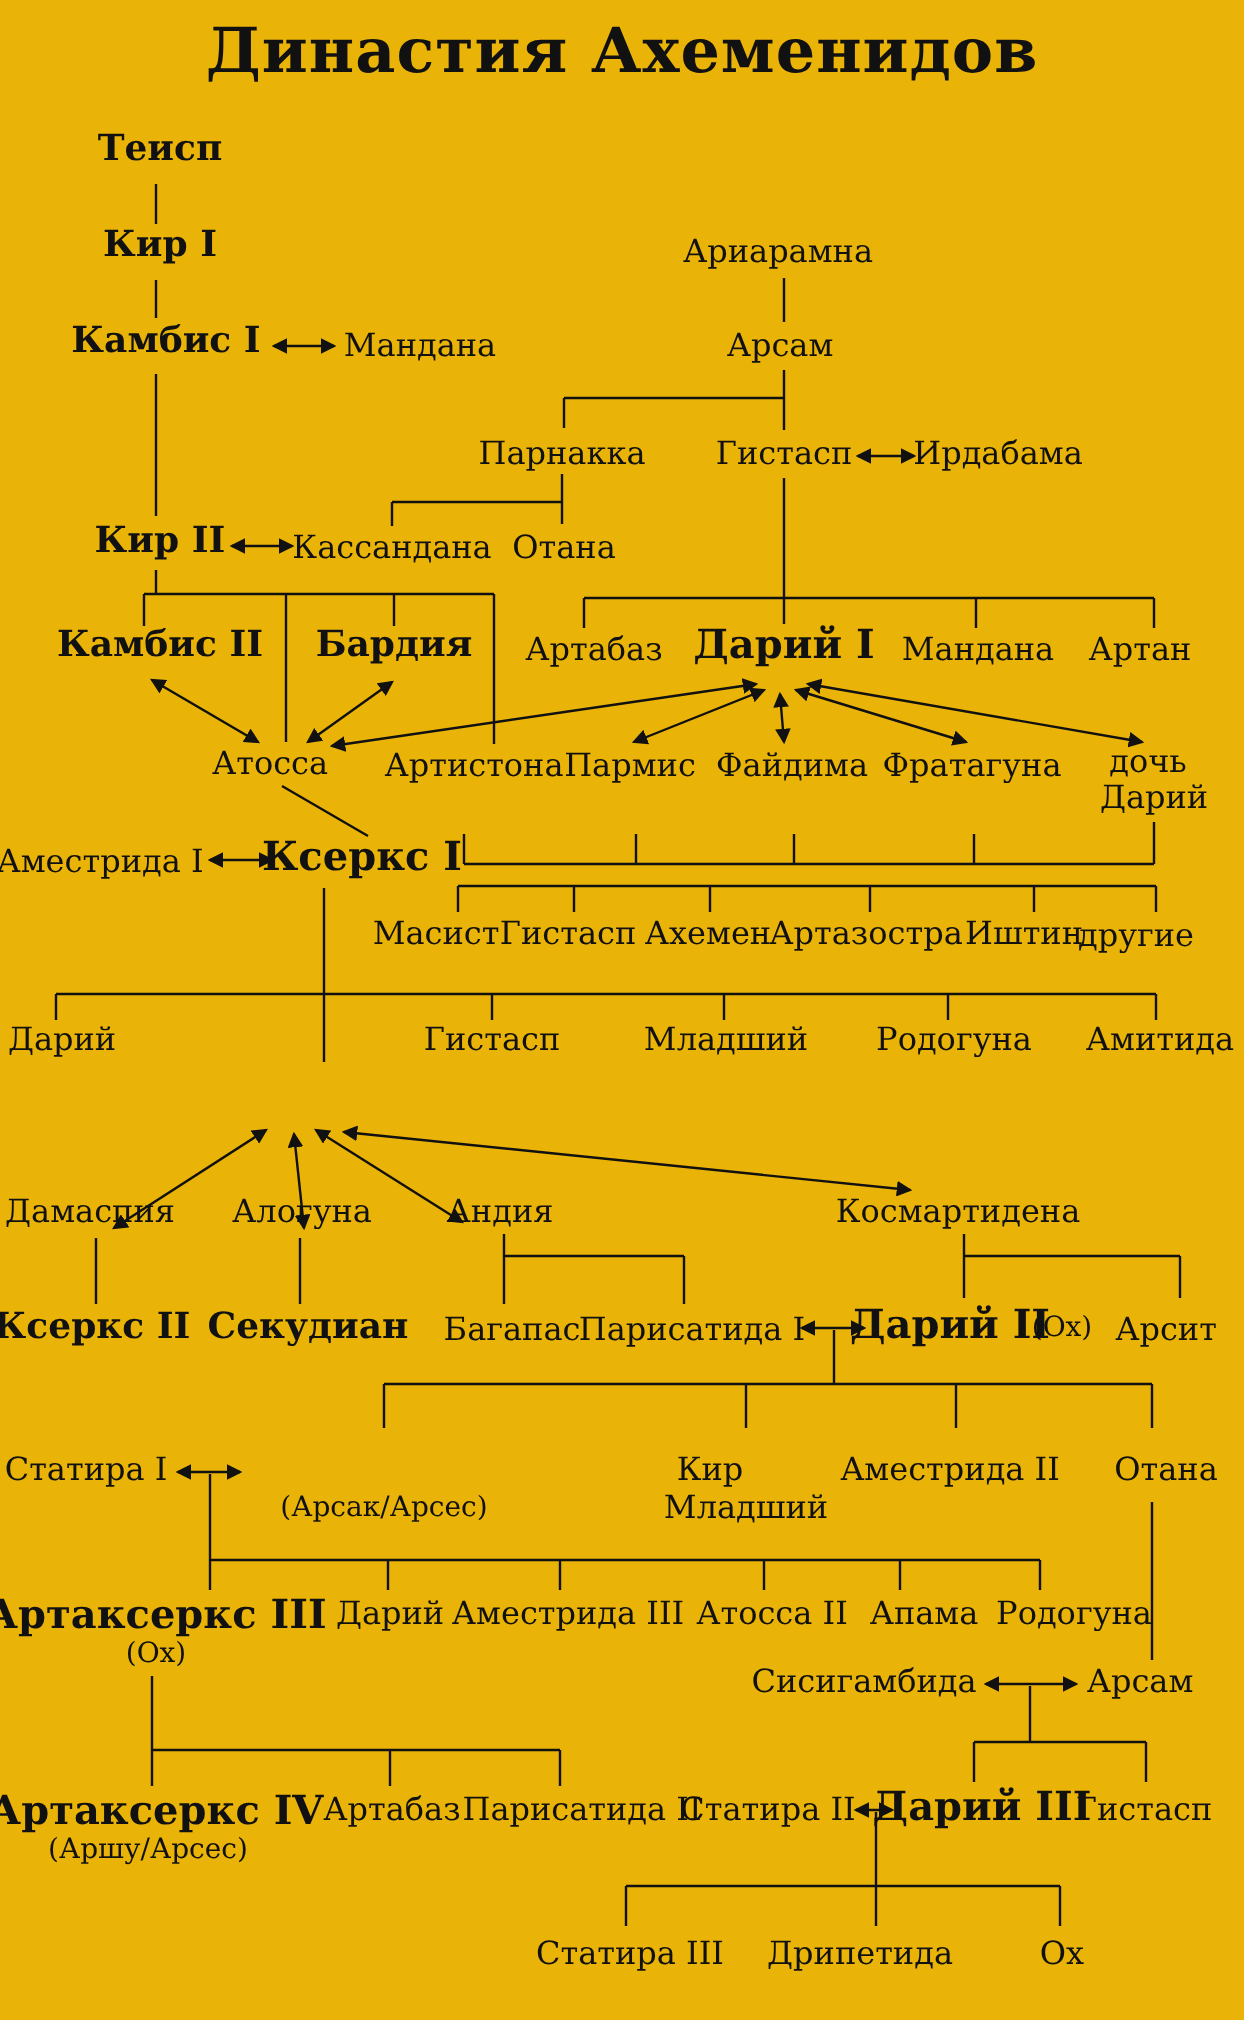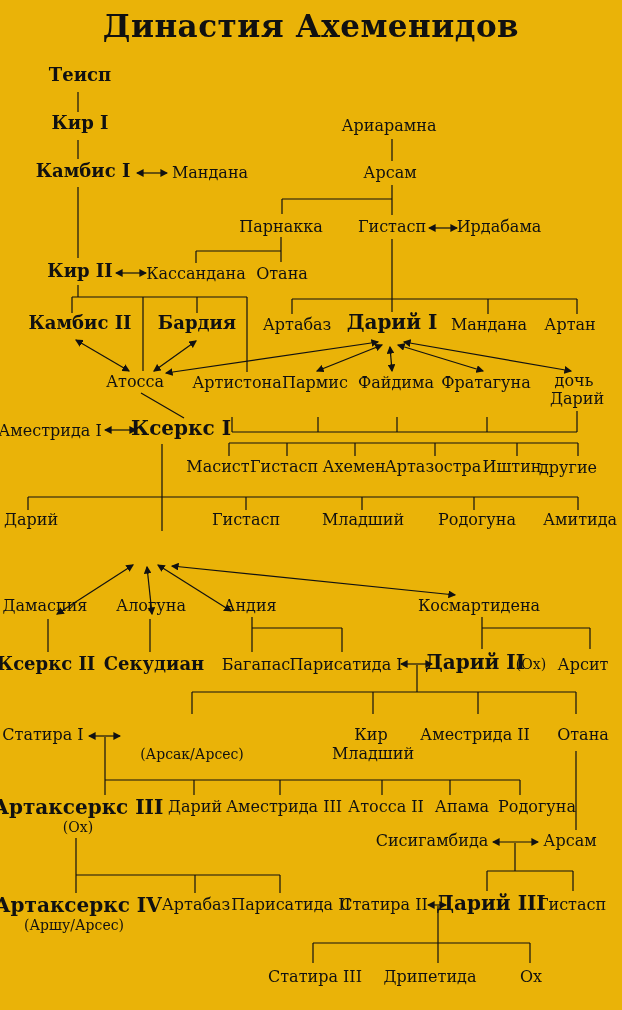--- a/index.html
+++ b/index.html
@@ -144,21 +144,21 @@
   <div class="node b" style="left:46px;top:655px">Ксеркс II</div>
   <div class="node b" style="left:154px;top:655px">Секудиан</div>
   <div class="node" style="left:256px;top:657px">Багапас</div>
   <div class="node" style="left:346px;top:657px">Парисатида I</div>
   <div class="node bl" style="left:475px;top:652px">Дарий II</div>
   <div class="node sub" style="left:531px;top:657px">(Ох)</div>
   <div class="node" style="left:583px;top:657px">Арсит</div>
 
   <div class="node" style="left:43px;top:727px">Статира I</div>
   <div class="node sub" style="left:192px;top:747px">(Арсак/Арсес)</div>
-  <div class="node" style="left:371px;top:727px">Кир</div>
+  <div class="node" style="left:355px;top:727px">Кир</div>
   <div class="node" style="left:373px;top:746px">Младший</div>
   <div class="node" style="left:475px;top:727px">Аместрида II</div>
   <div class="node" style="left:583px;top:727px">Отана</div>
 
   <div class="node bl" style="left:78px;top:797px">Артаксеркс III</div>
   <div class="node sub" style="left:78px;top:820px">(Ох)</div>
   <div class="node" style="left:195px;top:799px">Дарий</div>
   <div class="node" style="left:284px;top:799px">Аместрида III</div>
   <div class="node" style="left:386px;top:799px">Атосса II</div>
   <div class="node" style="left:462px;top:799px">Апама</div>

